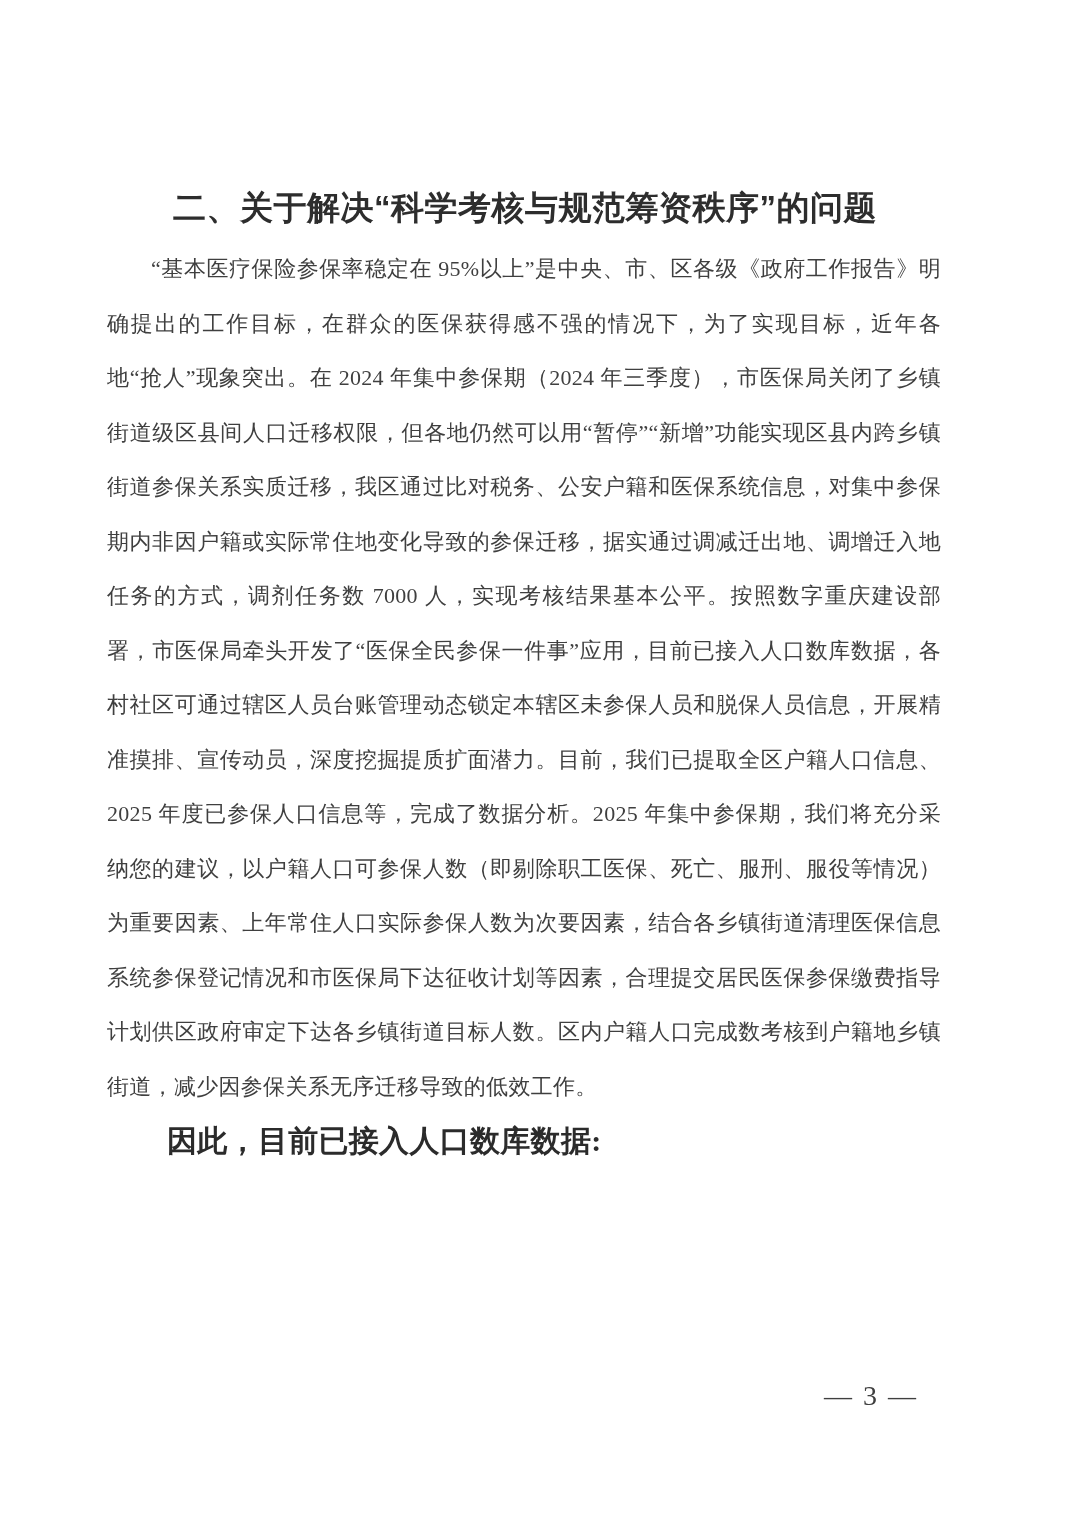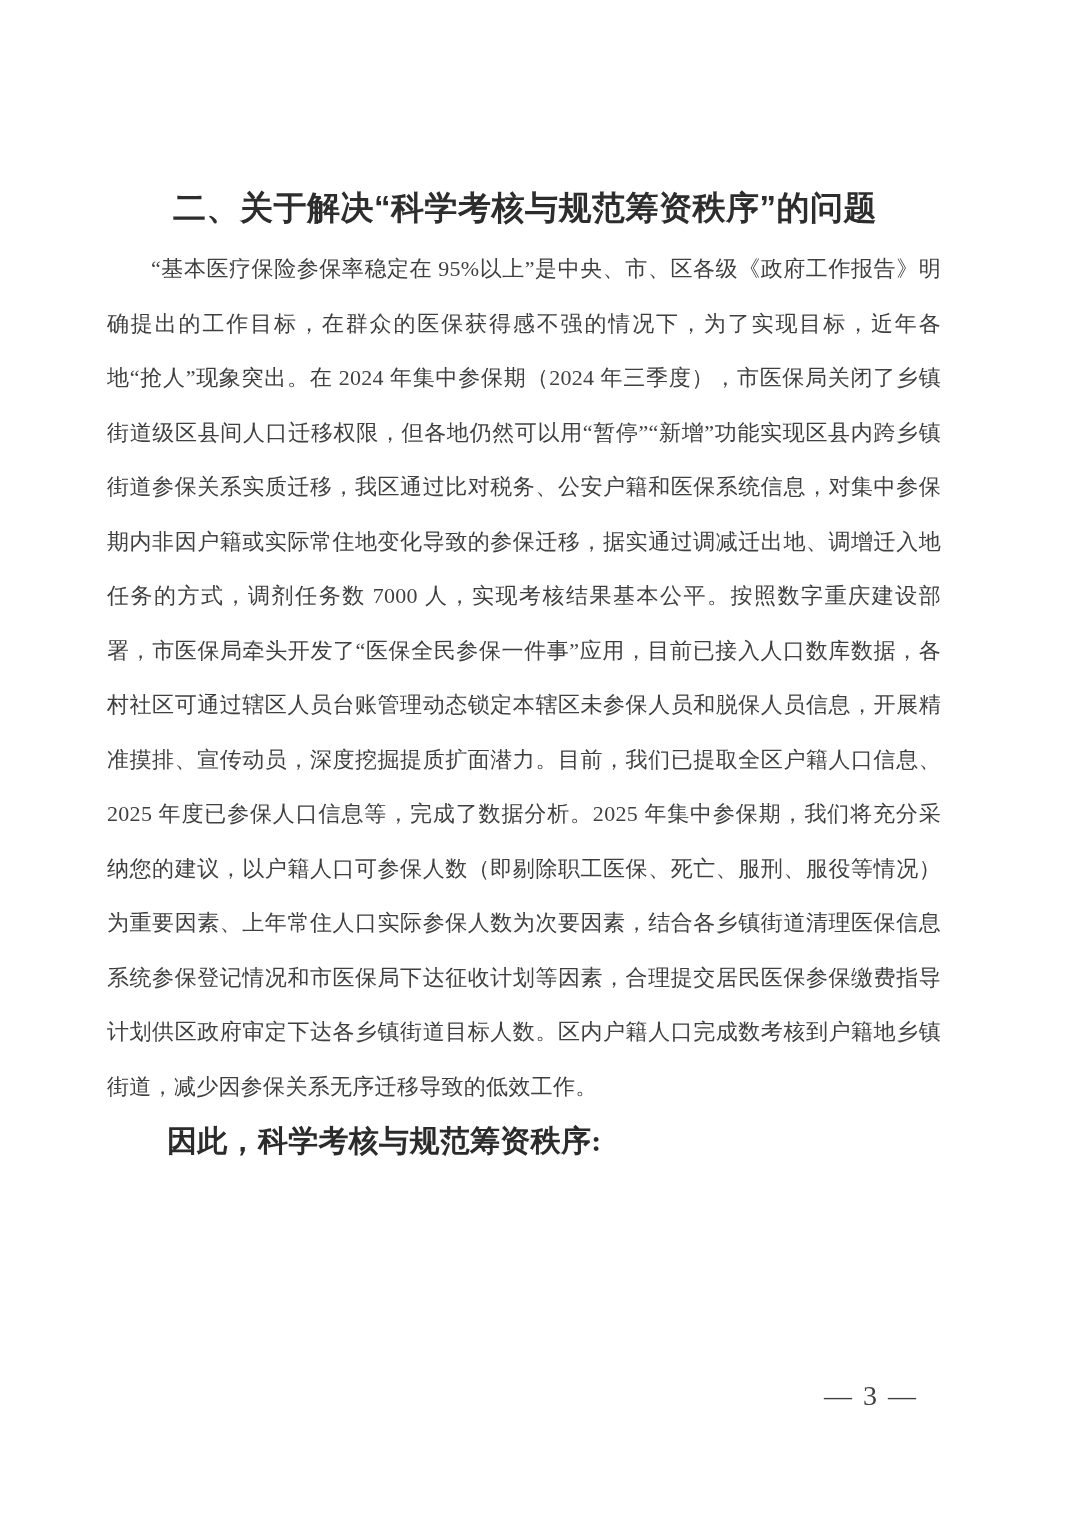--- a/index.html
+++ b/index.html
@@ -67,16 +67,16 @@
     white-space: nowrap;
   }
 </style>
 </head>
 <body>
 
 <div class="page">
   <div class="content">
     <h2 class="heading">二、关于解决“科学考核与规范筹资秩序”的问题</h2>
     <p class="para">“基本医疗保险参保率稳定在 95%以上”是中央、市、区各级《政府工作报告》明确提出的工作目标，在群众的医保获得感不强的情况下，为了实现目标，近年各地“抢人”现象突出。在 2024 年集中参保期（2024 年三季度），市医保局关闭了乡镇街道级区县间人口迁移权限，但各地仍然可以用“暂停”“新增”功能实现区县内跨乡镇街道参保关系实质迁移，我区通过比对税务、公安户籍和医保系统信息，对集中参保期内非因户籍或实际常住地变化导致的参保迁移，据实通过调减迁出地、调增迁入地任务的方式，调剂任务数 7000 人，实现考核结果基本公平。按照数字重庆建设部署，市医保局牵头开发了“医保全民参保一件事”应用，目前已接入人口数库数据，各村社区可通过辖区人员台账管理动态锁定本辖区未参保人员和脱保人员信息，开展精准摸排、宣传动员，深度挖掘提质扩面潜力。目前，我们已提取全区户籍人口信息、2025 年度已参保人口信息等，完成了数据分析。2025 年集中参保期，我们将充分采纳您的建议，以户籍人口可参保人数（即剔除职工医保、死亡、服刑、服役等情况）为重要因素、上年常住人口实际参保人数为次要因素，结合各乡镇街道清理医保信息系统参保登记情况和市医保局下达征收计划等因素，合理提交居民医保参保缴费指导计划供区政府审定下达各乡镇街道目标人数。区内户籍人口完成数考核到户籍地乡镇街道，减少因参保关系无序迁移导致的低效工作。</p>
-    <p class="conclusion">因此，科学考核与规范筹资秩序:</p>
+    <p class="conclusion">因此，目前已接入人口数库数据:</p>
   </div>
   <div class="pagenum">— 3 —</div>
 </div>
 
 </body></html>

